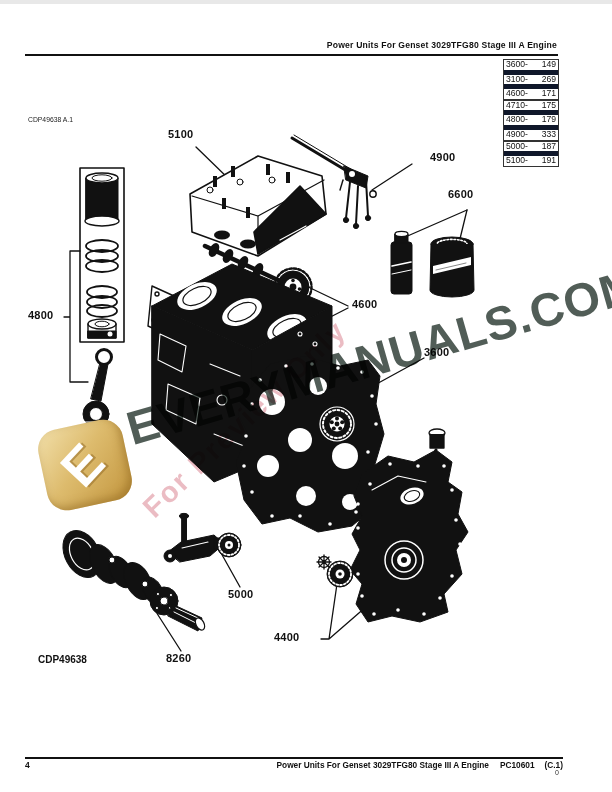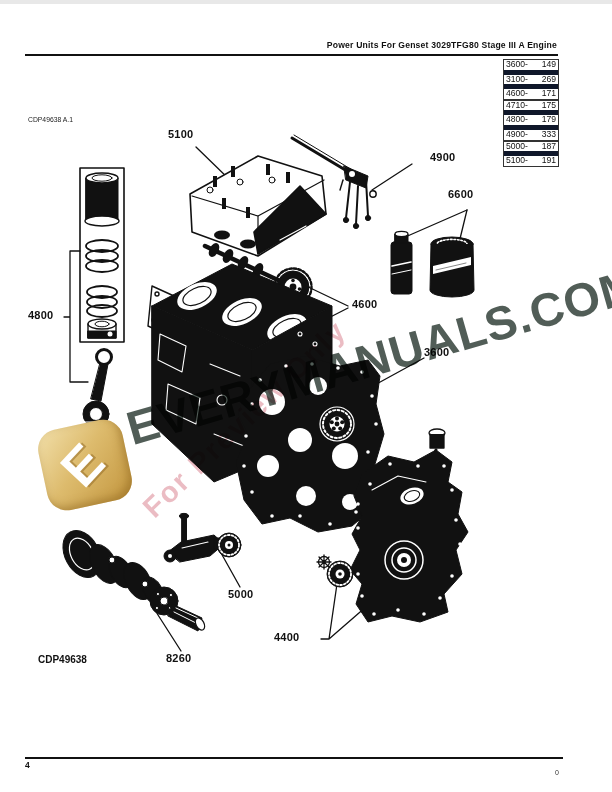--- a/index.html
+++ b/index.html
@@ -383,15 +383,18 @@
   <div class="abs figure-id">CDP49638</div>
 
   <div class="abs wm-preview" style="color:#dd8f9b;">For Preview Only</div>
   <div class="abs wm-site" style="color:#44514a;">EVERYMANUALS.COM</div>
   <div class="abs wm-logo">
     <span>E</span>
   </div>
 
   <div class="abs footer-rule"></div>
   <div class="abs footer-page">4</div>
+  <div class="abs footer-right">
+    <span>Power Units For Genset 3029TFG80 Stage III A Engine</span><span class="gap1">PC10601</span><span class="gap2">(C.1)</span>
+  </div>
   <div class="abs footer-sub">0</div>
 
 </div>
 
 </body></html>

